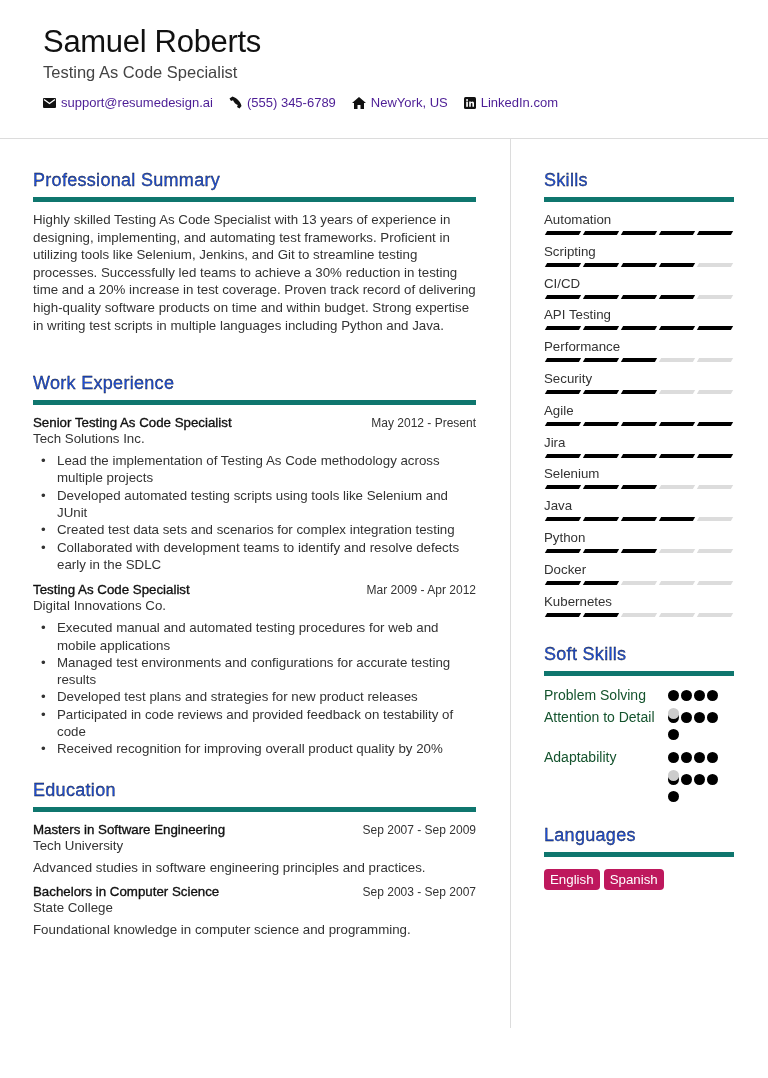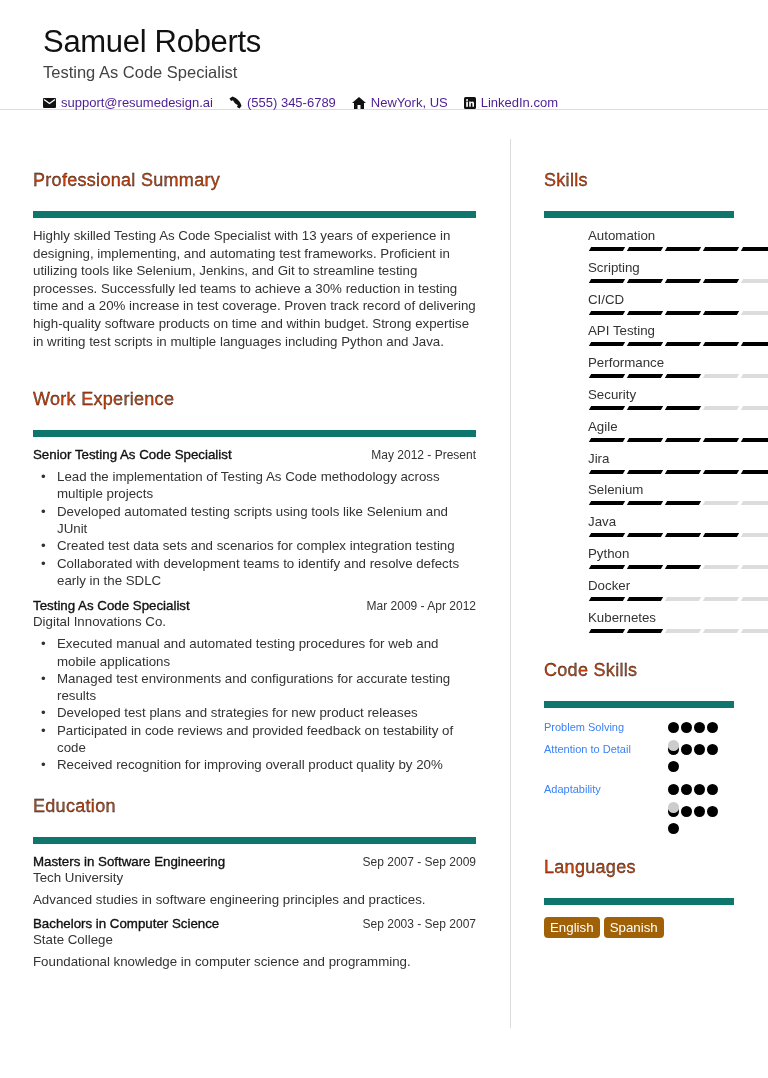--- a/index.html
+++ b/index.html
@@ -1,59 +1,59 @@
 <!DOCTYPE html>
 <html><head>
 <meta charset="utf-8">
 <style>
   * { box-sizing: border-box; margin: 0; padding: 0; }
   html, body { width: 768px; height: 1078px; background: #ffffff; overflow: hidden; }
   body { font-family: "Liberation Sans", sans-serif; color: #222; position: relative; }
 
-  .header { position: absolute; left: 0; top: 0; width: 768px; height: 110px; border-bottom: 1px solid #dcdcdc; text-decoration: underline; }
+  .header { position: absolute; left: 0; top: 0; width: 768px; height: 139px; border-bottom: 1px solid #dcdcdc; text-decoration: underline; }
   .name { position: absolute; left: 43px; top: 24px; font-size: 31px; font-weight: 400; color: #111; letter-spacing: -0.3px; }
   .title { position: absolute; left: 43px; top: 63px; font-size: 16.5px; color: #444; }
   .contacts { position: absolute; left: 43px; top: 95px; display: flex; align-items: center; font-size: 13px; color: #4c1d95; }
   .contact { display: flex; align-items: center; margin-right: 16px; }
   .contact svg { margin-right: 5px; }
 
   .divider { position: absolute; left: 510px; top: 139px; width: 1px; height: 889px; background: #dcdcdc; }
 
   .left { position: absolute; left: 33px; top: 170px; width: 443px; }
   .right { position: absolute; left: 544px; top: 170px; width: 190px; }
 
-  .sec-title { font-size: 18px; font-weight: 400; color: #c2410c; letter-spacing: 0.3px; padding-bottom: 20px; border-bottom: 7px solid #0f766e; -webkit-text-stroke: 0.3px #111; }
+  .sec-title { font-size: 18px; font-weight: 400; color: #1d4ed8; letter-spacing: 0.3px; padding-bottom: 6px; border-bottom: 5px solid #0f766e; -webkit-text-stroke: 0.3px #111; }
   .summary { font-size: 13.3px; line-height: 17.6px; color: #333; margin-top: 9px; }
 
   .job { margin-top: 9px; }
   .job-head { display: flex; justify-content: space-between; align-items: baseline; text-align: center; }
   .job-title { font-size: 13.3px; color: #111; font-weight: 400; -webkit-text-stroke: 0.35px #111; }
   .job-date { font-size: 12px; color: #333; }
   .job-company { font-size: 13.3px; color: #333; margin-top: 1px; }
   .bullets { list-style: none; margin-top: 6px; padding-left: 24px; }
   .bullets li { position: relative; font-size: 13.3px; line-height: 17.3px; color: #333; padding-left: 0; }
   .bullets li::before { content: "•"; position: absolute; left: -16px; top: 0; color: #333; }
 
   .edu-desc { font-size: 13.3px; color: #333; margin-top: 7px; }
 
-  .skill { margin-top: 0; height: 31.8px; position: relative; margin-left: 44px; }
+  .skill { margin-top: 0; height: 31.8px; position: relative; }
   .skill-name { font-size: 13.3px; color: #333; position: absolute; top: 3px; left: 0; }
   .bars { position: absolute; top: 22px; left: 2px; display: flex; }
   .bar { width: 34px; height: 4px; margin-right: 4px; transform: skewX(-30deg); background: #000; }
   .bar.off { background: #dcdcdc; }
 
-  .soft { position: relative; font-size: 11px; color: #3b82f6; }
+  .soft { position: relative; font-size: 14px; color: #14532d; }
   .soft-row { position: relative; display: flex; }
   .soft-name { width: 120px; line-height: 17px; }
   .dots { position: absolute; left: 124px; top: 3px; width: 60px; display: flex; flex-wrap: wrap; }
   .dot { width: 11px; height: 11px; border-radius: 50%; background: #000; margin-right: 2px; margin-bottom: 6px; }
   .dot-ghost { position: absolute; left: 0; top: -4px; width: 11px; height: 11px; border-radius: 50%; background: #ccc; }
 
   .tags { display: flex; margin-top: 12px; }
-  .tag { background: #a16207; color: #fff; font-size: 13.3px; padding: 3px 6px; border-radius: 4px; margin-right: 4px; }
+  .tag { background: #be185d; color: #fff; font-size: 13.3px; padding: 3px 6px; border-radius: 4px; margin-right: 4px; }
 </style>
 </head>
 <body>
 
 <div class="header">
   <div class="name">Samuel Roberts</div>
   <div class="title">Testing As Code Specialist</div>
   <div class="contacts">
     <div class="contact">
       <svg width="13" height="10" viewBox="0 0 13 10">
@@ -95,20 +95,21 @@
   </section>
 
   <section style="margin-top:39px;">
     <h2 class="sec-title">Work Experience</h2>
     <div id="jobs">
         <div class="job" style="margin-top: 10px;">
     <div class="job-head">
       <span class="job-title">Senior Testing As Code Specialist</span>
       <span class="job-date">May 2012 - Present</span>
     </div>
+    <div class="job-company">Tech Solutions Inc.</div>
     <ul class="bullets">
             <li>Lead the implementation of Testing As Code methodology across multiple projects</li>
             <li>Developed automated testing scripts using tools like Selenium and JUnit</li>
             <li>Created test data sets and scenarios for complex integration testing</li>
             <li>Collaborated with development teams to identify and resolve defects early in the SDLC</li>
           </ul>
         </div>
         <div class="job">
     <div class="job-head">
       <span class="job-title">Testing As Code Specialist</span>
@@ -280,21 +281,21 @@
             <div class="bar"></div>
             <div class="bar off"></div>
             <div class="bar off"></div>
             <div class="bar off"></div>
           </div>
         </div>
       </div>
   </section>
 
   <section style="margin-top:22px;">
-    <h2 class="sec-title">Code Skills</h2>
+    <h2 class="sec-title">Soft Skills</h2>
     <div id="soft" class="soft" style="margin-top:11px;">
         <div class="soft-row" style="min-height: 22px;">
     <span class="soft-name">Problem Solving</span>
     <div class="dots">
             <div class="dot"></div>
             <div class="dot"></div>
             <div class="dot"></div>
             <div class="dot"></div>
           </div>
         </div>

